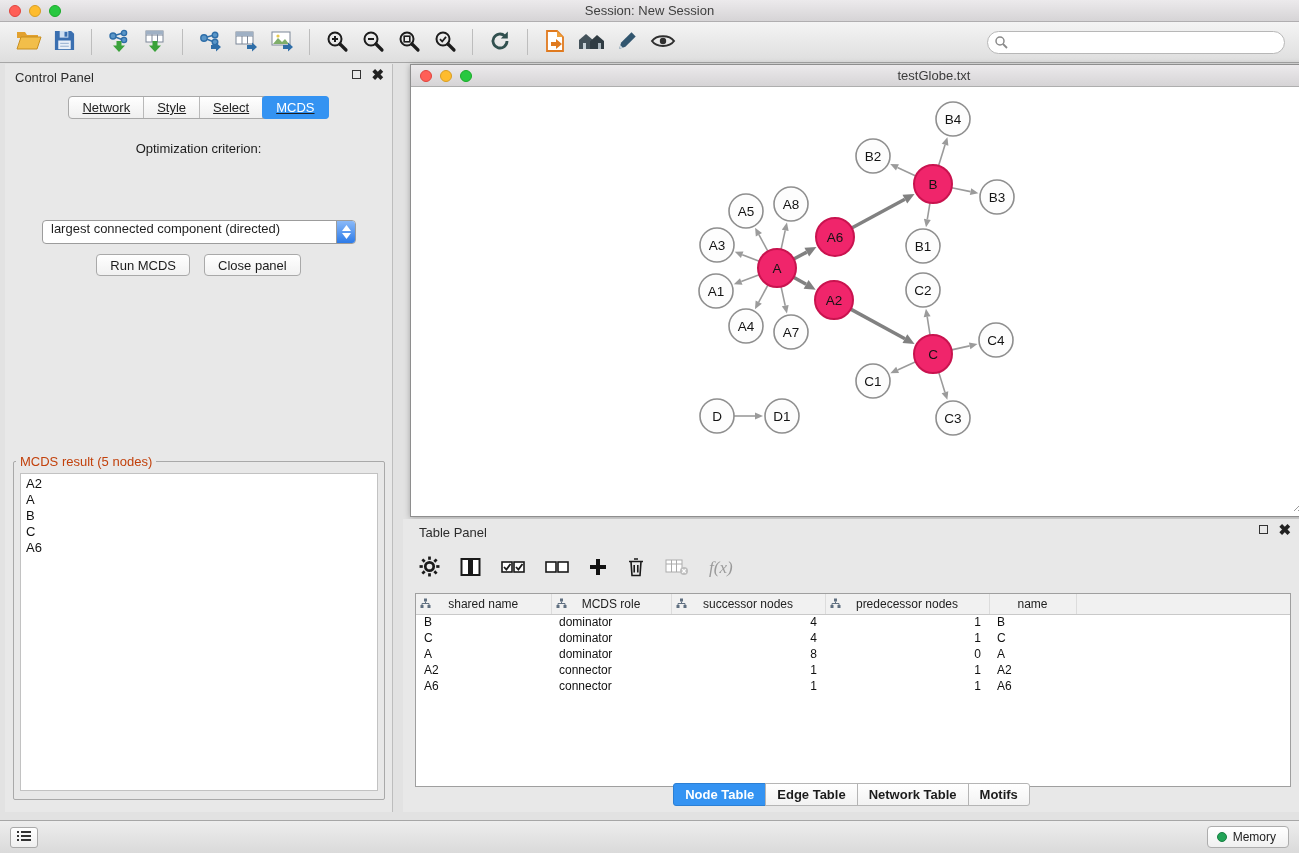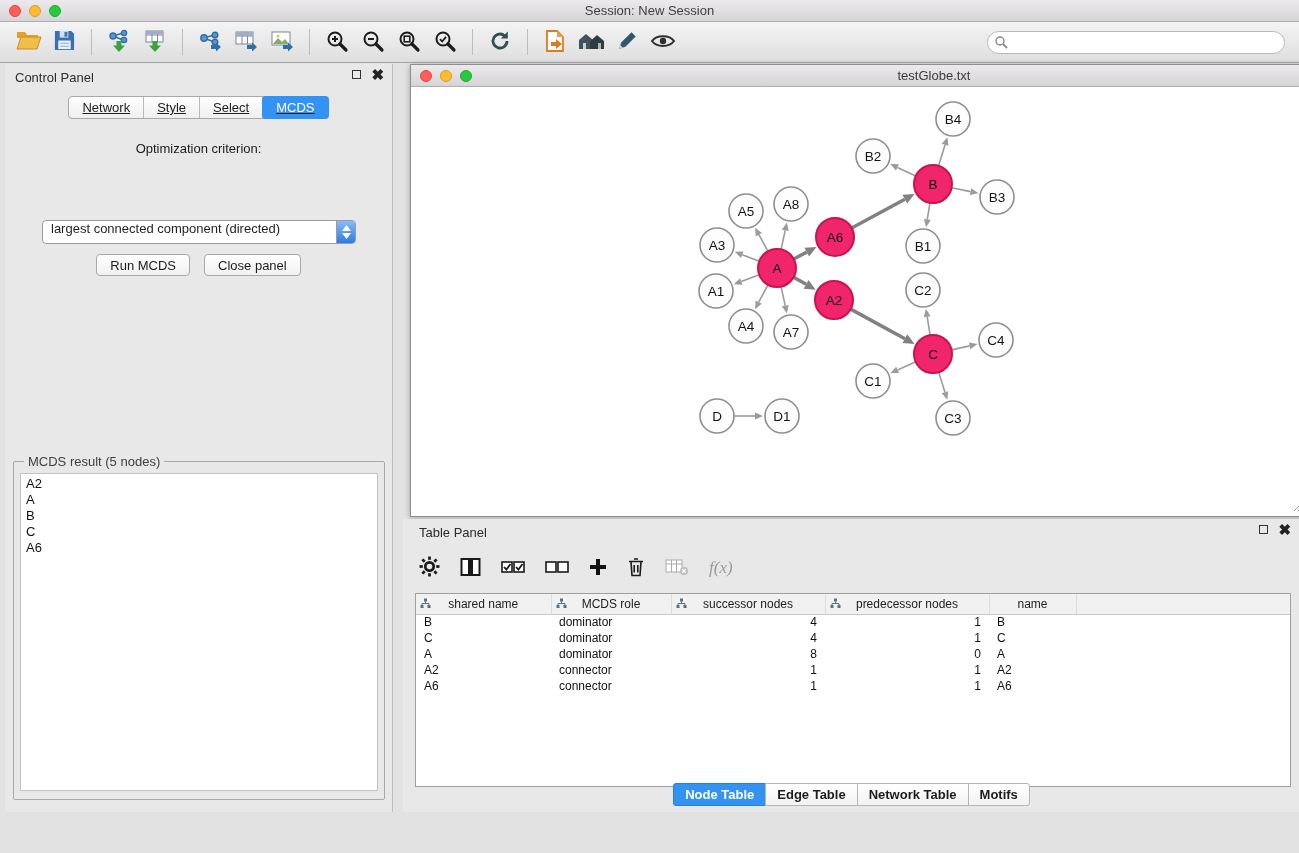--- a/index.html
+++ b/index.html
@@ -57,21 +57,21 @@
     display:flex; flex-direction:column; align-items:center; justify-content:center; gap:2px;
     border-left:1px solid #9c9c9c; }
 
   .cp-buttons { position:absolute; left:0; top:190px; width:100%; display:flex; justify-content:center; gap:14px; }
   .mac-btn { height:22px; padding:0 13px; background:linear-gradient(#ffffff,#f1f1f1);
     border:1px solid #a9a9a9; border-radius:4px; font-size:13px; color:#1c1c1c;
     font-family:"Liberation Sans",sans-serif; }
 
   .result-group { position:absolute; left:8px; top:390px; width:372px; height:346px;
     border:1px solid #a9a9a9; border-radius:2px; }
-  .result-legend { font-size:13px; padding:0 4px; margin-left:10px; color:#404040; }
+  .result-legend { font-size:13px; padding:0 4px; margin-left:2px; color:#c2410c; }
   .result-list { position:absolute; left:6px; top:4px; right:6px; bottom:8px;
     background:#fff; border:1px solid #c2c2c2; overflow:auto; padding:2px 0; }
   .result-item { padding:0 5px; font-size:13px; line-height:16px; color:#111; }
 
   
   .network-window { position:absolute; left:403px; top:64px; width:1048px; height:453px;
     background:#fff; border:1px solid #8e8e8e; box-shadow:0 1px 6px rgba(0,0,0,.28);margin-left:7px; }
   .net-titlebar { position:relative; height:22px; background:linear-gradient(#eceaec,#d6d4d6);
     border-bottom:1px solid #aeaeae; display:flex; align-items:center; }
   .net-title { position:absolute; left:0; width:100%; text-align:center; font-size:13px; color:#3c3c3c; }
@@ -713,14 +713,34 @@
     </div>
 
     <div class="tp-tabs">
       <span class="tp-tab active">Node Table</span>
       <span class="tp-tab">Edge Table</span>
       <span class="tp-tab">Network Table</span>
       <span class="tp-tab">Motifs</span>
     </div>
   </div>
 
+  <div class="statusbar">
+    <span class="status-left-btn">
+      <span>
+        <svg width="14" height="12" viewBox="0 0 14 12">
+            <g fill="#333">
+              <rect x="0" y="1" width="2" height="2"></rect>
+              <rect x="0" y="5" width="2" height="2"></rect>
+              <rect x="0" y="9" width="2" height="2"></rect>
+              <rect x="4" y="1" width="10" height="2"></rect>
+              <rect x="4" y="5" width="10" height="2"></rect>
+              <rect x="4" y="9" width="10" height="2"></rect>
+            </g>
+          </svg>
+      </span>
+    </span>
+    <span class="memory-btn">
+      <span class="mem-dot"></span>
+      <span>Memory</span>
+    </span>
+  </div>
 
 </div>
 
 </body></html>

